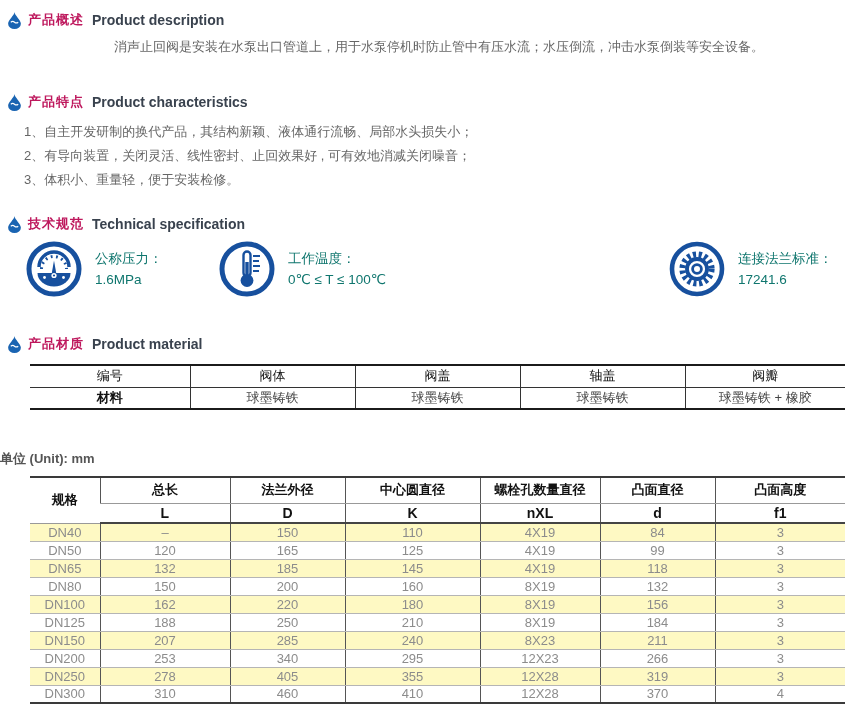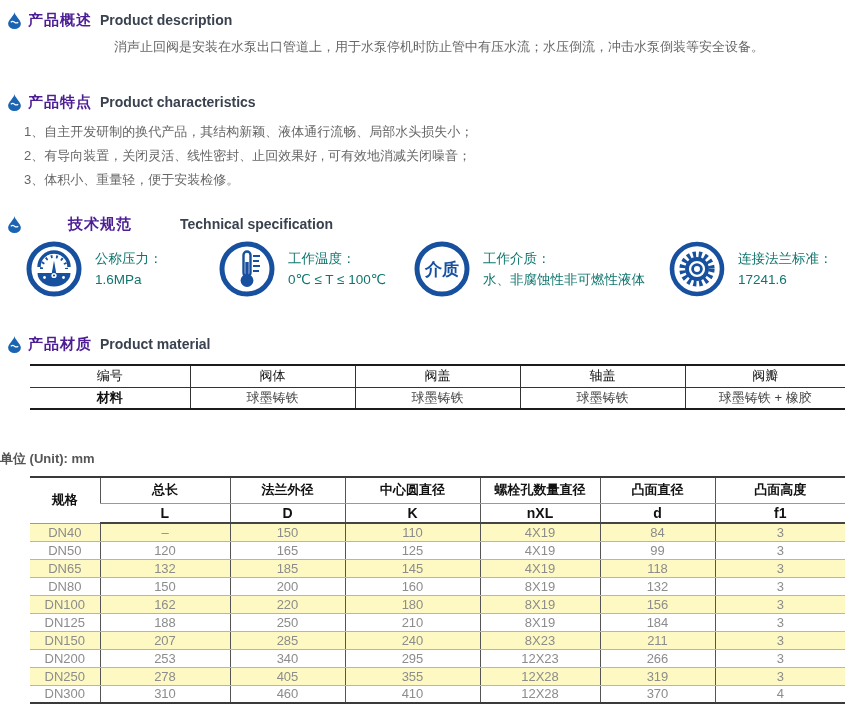--- a/index.html
+++ b/index.html
@@ -1,21 +1,21 @@
 <!DOCTYPE html>
 <html><head>
 <meta charset="utf-8">
 <style>
   * { margin:0; padding:0; box-sizing:border-box; }
   html,body { width:854px; height:705px; background:#ffffff; overflow:hidden;
               font-family:"Liberation Sans","DejaVu Sans",sans-serif; }
 
   .sec-header { display:flex; align-items:center; margin-left:8px; height:20px; }
   .drop { width:13px; height:17px; margin-right:7px; flex:0 0 auto; }
-  .zh { color:#4c1d95; font-weight:bold; font-size:15px; letter-spacing:1px; }
+  .zh { color:#be185d; font-weight:bold; font-size:13px; letter-spacing:1px; }
   .en { color:#39424e; font-weight:bold; font-size:14px; margin-left:8px; }
 
   .body-text { margin:8px 0 0 24px; font-size:13px; color:#666;text-align:center; }
 
   .char-list { list-style:none; margin:8px 0 0 24px; }
   .char-list li { font-size:13px; color:#666; line-height:24px; }
 
   .spec-row { position:relative; height:62px; margin-top:6px; }
   .spec-item { position:absolute; top:0; display:flex; align-items:center; }
   .spec-item .icon { width:58px; height:58px; flex:0 0 auto; }
@@ -36,21 +36,21 @@
   .meas-table th, .meas-table td { border-left:1px solid #555; text-align:center; }
   .meas-table th:first-child, .meas-table td:first-child { border-left:none; }
   .meas-table thead tr.names th { font-size:13px; color:#111; height:26px; border-bottom:1px solid #999; }
   .meas-table thead tr.syms th { font-size:14px; color:#111; height:20px; border-bottom:2px solid #444; }
   .meas-table thead th.spec { border-bottom:2px solid #444; }
   .meas-table tbody td { font-size:13px; color:#8c8c8c; height:18px; border-bottom:1px solid #b5b5b5; }
   .meas-table tbody tr:last-child td { border-bottom:none; }
   .meas-table tbody tr.shade td { background:#fef9c3; }
 
   .mt-sec2 { margin-top:36px; }
-  .mt-sec3 { margin-top:22px;gap:40px; }
+  .mt-sec3 { margin-top:22px; }
   .mt-sec4 { margin-top:32px; }
   .sec5-bar { display:flex; justify-content:space-between; align-items:flex-end; margin-top:40px; }
 
   svg .st { stroke:#17509e; fill:none; }
 </style>
 </head>
 <body>
 
 <div class="sec-header" style="margin-top:10px">
   <svg class="drop" viewBox="0 0 12 16">
@@ -114,30 +114,20 @@
       <rect x="25.5" y="11.5" width="7" height="25" rx="3.5" fill="#fff" stroke="#17509e" stroke-width="2.4"></rect>
       <rect x="27.3" y="22" width="3.4" height="15" fill="#17509e"></rect>
       <circle cx="29" cy="40.5" r="6.4" fill="#17509e"></circle>
     </svg>
     <div class="spec-text">
       <div>工作温度：</div>
       <div>0℃ ≤ T ≤ 100℃</div>
     </div>
   </div>
 
-  <div class="spec-item" style="left:413px">
-    <svg class="icon" viewBox="0 0 58 58">
-      <circle class="st" cx="29" cy="29" r="25" stroke-width="5"></circle>
-      <text x="29" y="35" text-anchor="middle" font-size="17" font-weight="bold" fill="#17509e">介质</text>
-    </svg>
-    <div class="spec-text">
-      <div>工作介质：</div>
-      <div>水、非腐蚀性非可燃性液体</div>
-    </div>
-  </div>
 
   <div class="spec-item" style="left:668px">
     <svg class="icon" viewBox="0 0 58 58">
       <circle class="st" cx="29" cy="29" r="25" stroke-width="4.6"></circle>
       <circle class="st" cx="29" cy="29" r="14.5" stroke-width="6.2" stroke-dasharray="3.1 2.7"></circle>
       <circle class="st" cx="29" cy="29" r="10" stroke-width="3.8"></circle>
       <circle class="st" cx="29" cy="29" r="4.4" stroke-width="2.8"></circle>
     </svg>
     <div class="spec-text">
       <div>连接法兰标准：</div>

